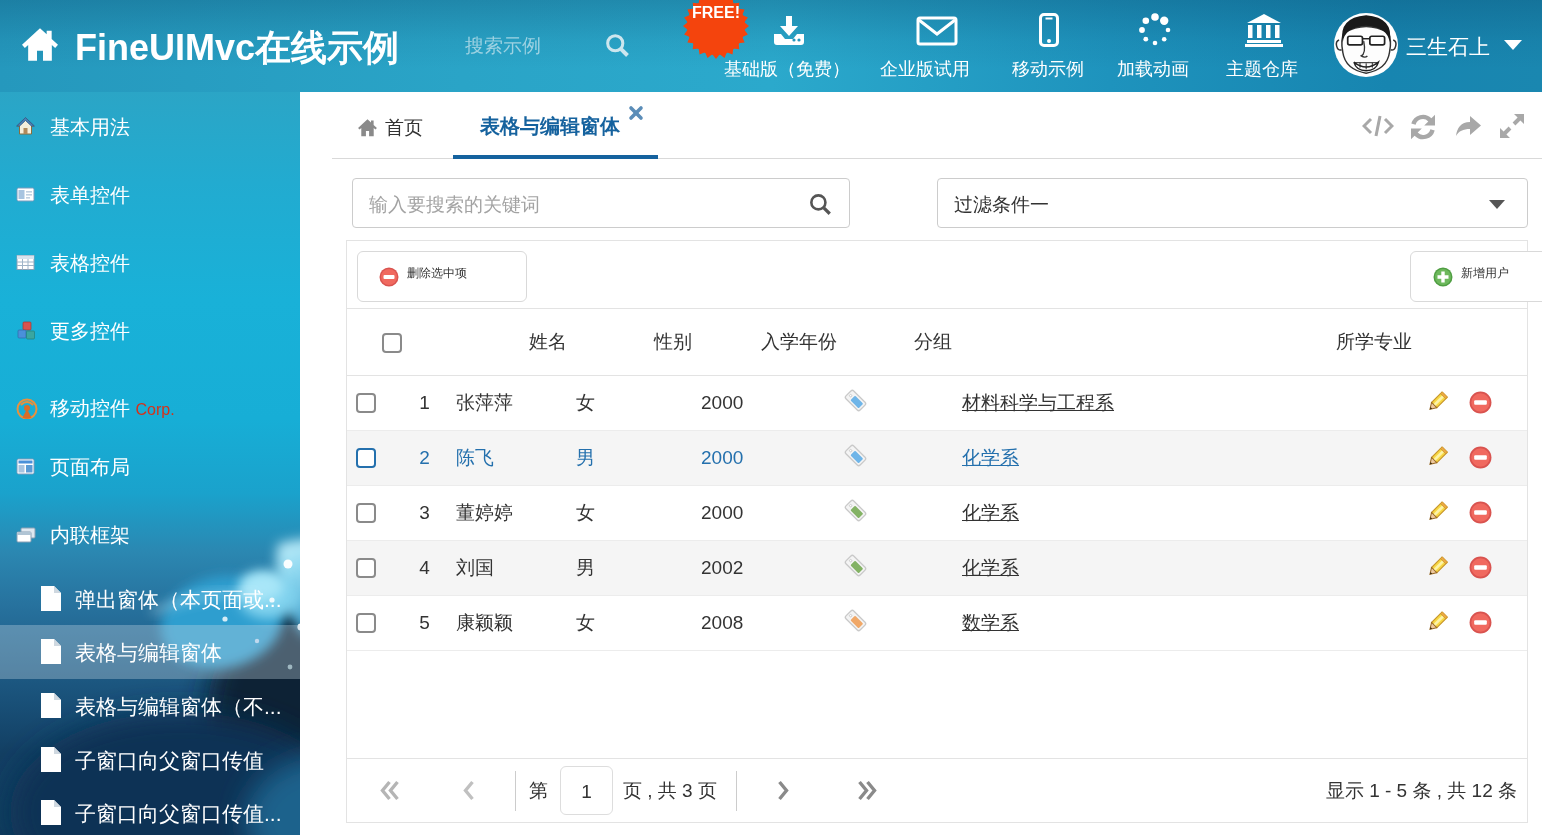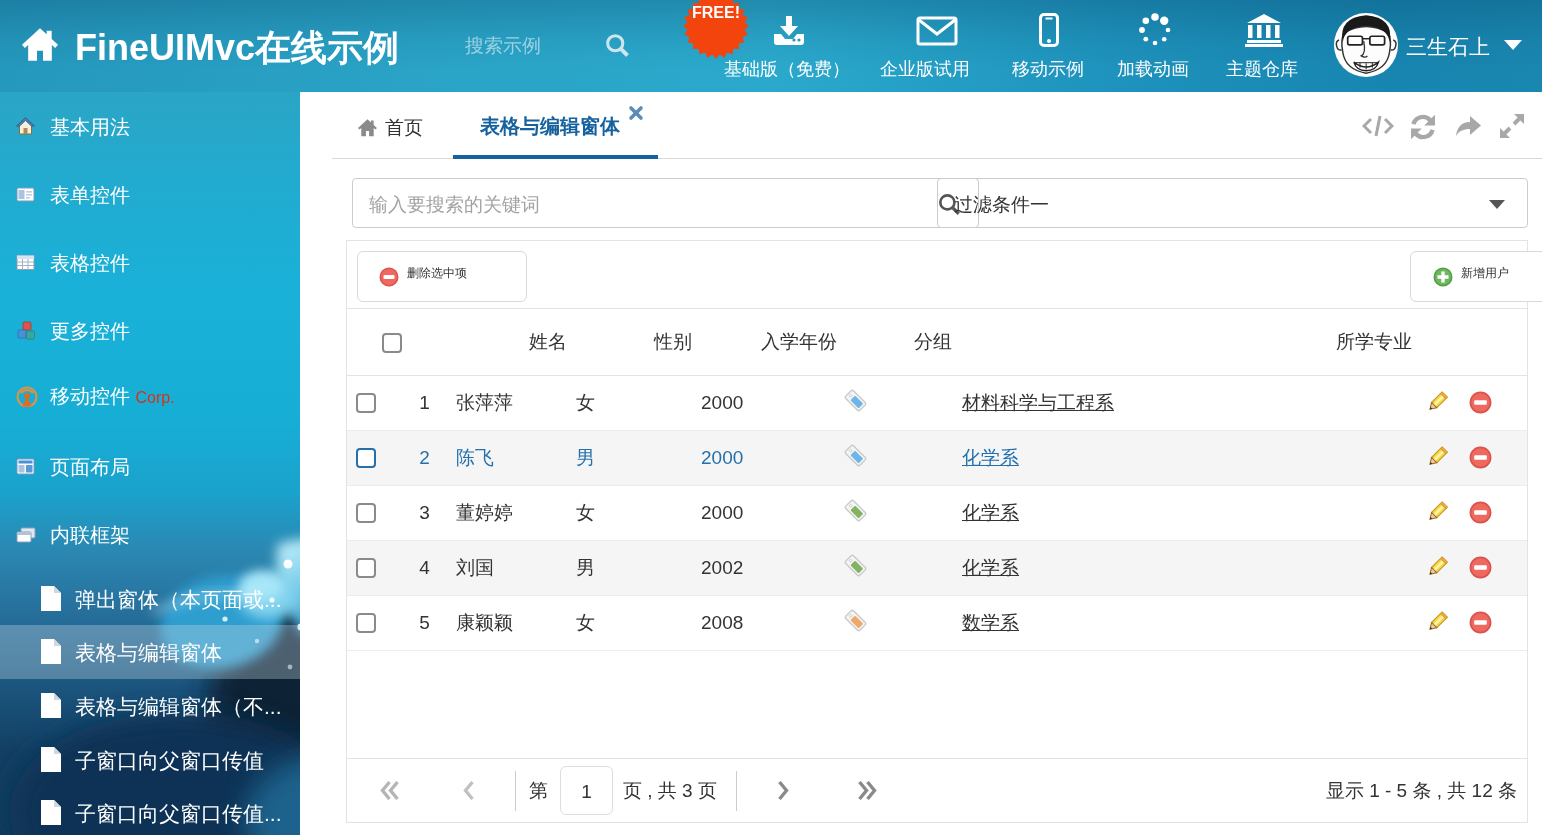--- a/index.html
+++ b/index.html
@@ -35,21 +35,21 @@
 .smi .fico { position:absolute; left:40px; top:13px; }
 #smi-sel { background:rgba(200,216,228,.34); }
 
 #content { position:absolute; left:332px; top:92px; width:1210px; height:743px; background:#fff; }
 #tabbar { position:absolute; left:0; top:0; width:1210px; height:67px; border-bottom:1px solid #d9d9d9; }
 #tab-home { position:absolute; left:53px; top:23px; color:#333; font-size:19px; }
 #tab-act { position:absolute; left:148px; top:21px; color:#15629e; font-size:20px; font-weight:bold; }
 #tab-line { position:absolute; left:121px; top:63px; width:205px; height:4px; background:#15629e; }
 .tbico { position:absolute; top:20px; }
 
-#srch { position:absolute; left:20px; top:86px; width:627px; height:50px; border:1px solid #ccc; border-radius:4px;font-family:Liberation Serif, serif; }
+#srch { position:absolute; left:20px; top:86px; width:498px; height:50px; border:1px solid #ccc; border-radius:4px;font-family:Liberation Serif, serif; }
 #srch .ph { position:absolute; left:16px; top:13px; color:#a3a3a3; font-size:19px; }
 #drop { position:absolute; left:605px; top:86px; width:591px; height:50px; border:1px solid #ccc; border-radius:4px; }
 #drop .tx { position:absolute; left:16px; top:13px; color:#333; font-size:19px; }
 #drop .caret { position:absolute; right:22px; top:21px; width:0; height:0;
   border-left:8px solid transparent; border-right:8px solid transparent; border-top:9px solid #555; }
 
 #panel { position:absolute; left:14px; top:148px; width:1182px; height:583px; border:1px solid #e3e3e3; }
 #toolbar { position:absolute; left:0; top:0; width:1180px; height:68px; border-bottom:1px solid #e3e3e3; }
 .btn { position:absolute; top:10px; height:51px; background:#fff; border:1px solid #d9d9d9; border-radius:6px;
   font-size:12px; color:#333; }
@@ -228,21 +228,21 @@
       </div>
       <div class="mi" style="top:204px">
         <span class="mico"><svg width="20" height="20" viewBox="0 0 20 20">
             <rect x="7" y="1" width="8" height="8" rx="1" fill="#d9534f" stroke="#a33631" stroke-width=".7"></rect>
             <rect x="2" y="9" width="8" height="8" rx="1" fill="#4a90d9" stroke="#2f6cab" stroke-width=".7"></rect>
             <rect x="10.5" y="10" width="8" height="8" rx="1" fill="#3aa6a0" stroke="#23807a" stroke-width=".7"></rect>
           </svg></span>
         <span class="mtxt">更多控件</span>
         <span class="arr"></span>
       </div>
-      <div class="mi" style="top:269px">
+      <div class="mi" style="top:281px">
         <span class="mico"><svg width="22" height="21" viewBox="0 0 22 21">
             <circle cx="11" cy="11" r="9.5" fill="none" stroke="#e8913d" stroke-width="2"></circle>
             <circle cx="11" cy="10" r="3" fill="#d96c28"></circle>
             <path d="M11 11 6.5 19.5 a9.5 9.5 0 0 0 9 0 z" fill="#d96c28"></path>
             <path d="M5.5 6.5 a7.5 7.5 0 0 1 11 0" stroke="#e8913d" stroke-width="2" fill="none" stroke-linecap="round"></path>
           </svg></span>
         <span class="mtxt">移动控件 <span style="color:#d6311a;font-size:16px">Corp.</span></span>
         <span class="arr"></span>
       </div>
       <div class="mi" style="top:340px">

